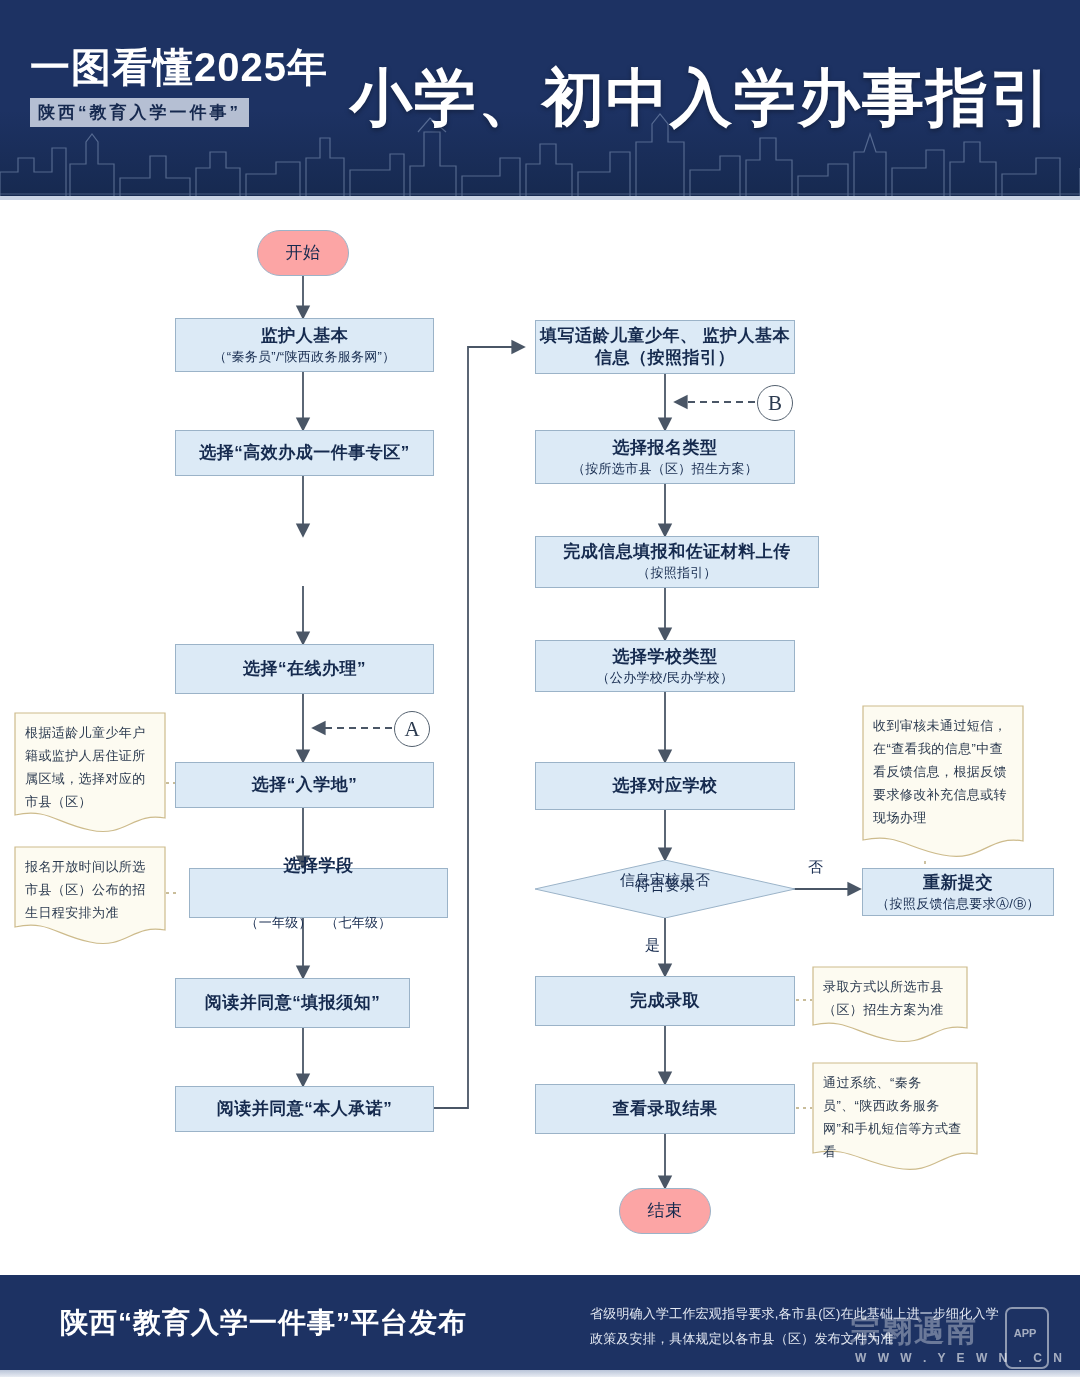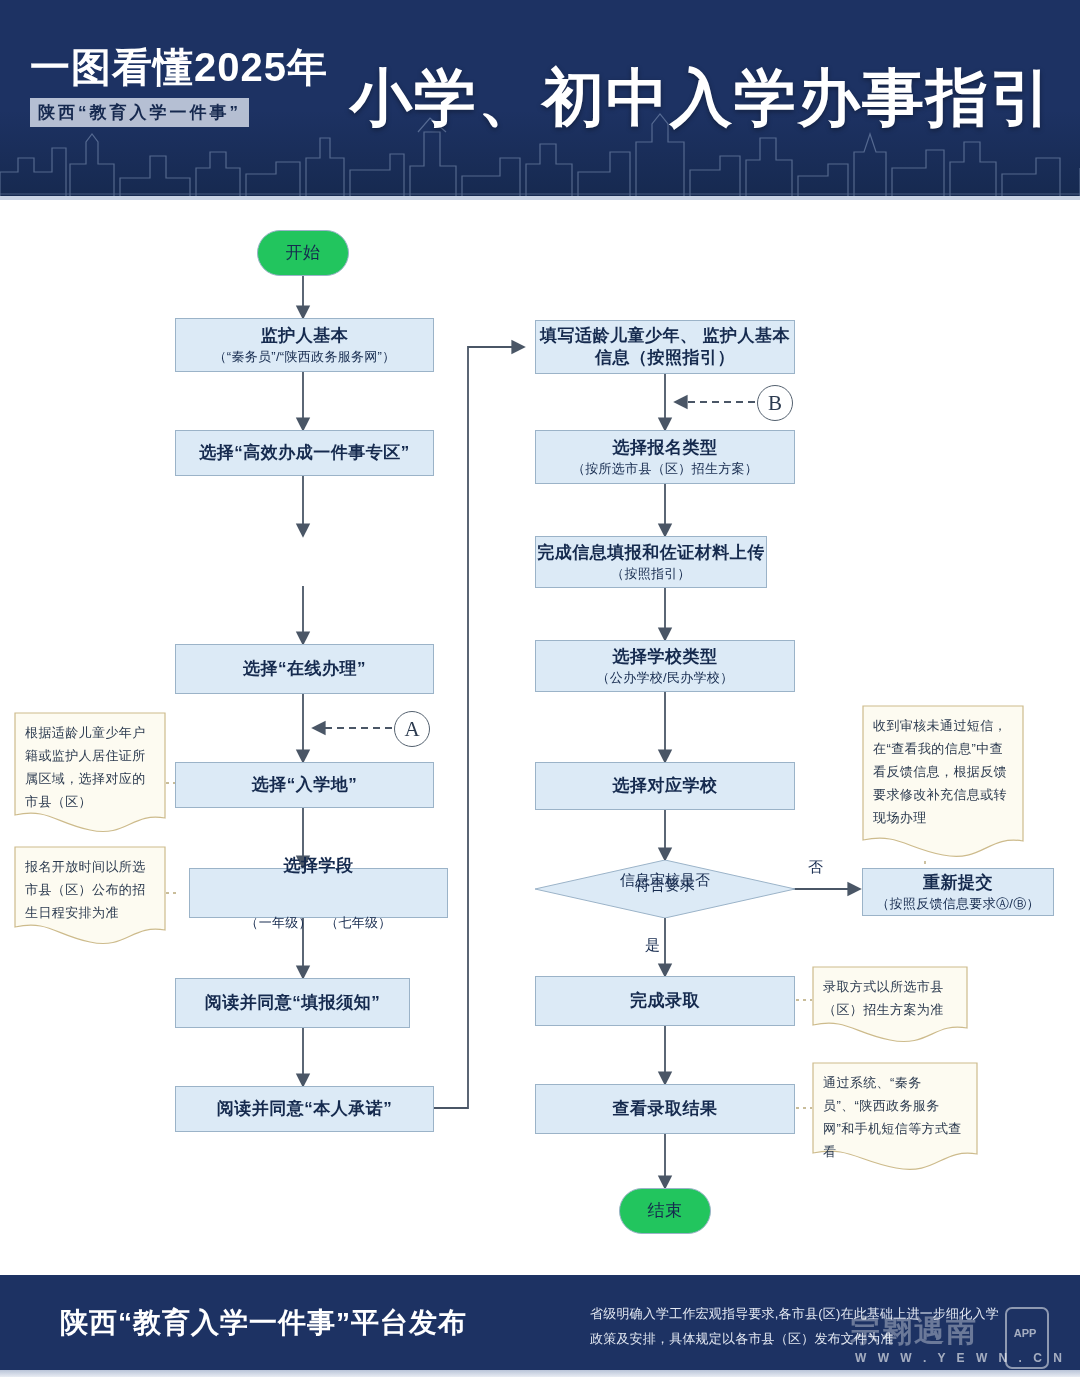--- a/index.html
+++ b/index.html
@@ -27,21 +27,21 @@
   #canvas{position:absolute;left:0;top:200px;width:1080px;height:1075px;background:#fff;}
   #svg-wires{position:absolute;left:0;top:0;width:1080px;height:1075px;}
 
   
   .node{position:absolute;box-sizing:border-box;background:#dceaf6;
         border:1px solid #9bb3c8;display:flex;flex-direction:column;
         align-items:center;justify-content:center;text-align:center;color:#152a4e;}
   .node .t1{font-size:17px;font-weight:bold;line-height:22px;letter-spacing:.5px;}
   .node .t2{font-size:13px;line-height:19px;letter-spacing:.3px;}
   .node.one-line .t1{font-size:17px;}
-  .terminal{border-radius:26px;background:#22c55e;}
+  .terminal{border-radius:26px;background:#fca5a5;}
   .terminal .t1{font-size:17px;font-weight:normal;}
   .diamond-wrap{position:absolute;}
   .diamond-label{position:absolute;width:100%;text-align:center;
                  font-size:15px;color:#152a4e;line-height:19px;font-weight:normal;}
 
   
   .note{position:absolute;box-sizing:border-box;color:#2b3a4f;
         font-size:13px;line-height:23px;letter-spacing:.4px;}
   .note .note-body{position:relative;z-index:2;padding:9px 11px 2px 11px;}
   .note svg{position:absolute;left:0;top:0;width:100%;height:100%;z-index:1;}
@@ -200,21 +200,21 @@
   <div class="node" style="left:535px;top:120px;width:260px;height:54px;">
     <div class="t1">填写适龄儿童少年、 监护人基本</div>
     <div class="t1">信息（按照指引）</div>
   </div>
 
   <div class="node" style="left:535px;top:230px;width:260px;height:54px;">
     <div class="t1">选择报名类型</div>
     <div class="t2">（按所选市县（区）招生方案）</div>
   </div>
 
-  <div class="node" style="left:535px;top:336px;width:232px;height:52px;">
+  <div class="node" style="left:535px;top:336px;width:284px;height:52px;font-family:Liberation Mono, monospace;">
     <div class="t1">完成信息填报和佐证材料上传</div>
     <div class="t2">（按照指引）</div>
   </div>
 
   <div class="node" style="left:535px;top:440px;width:260px;height:52px;">
     <div class="t1">选择学校类型</div>
     <div class="t2">（公办学校/民办学校）</div>
   </div>
 
   <div class="node one-line" style="left:535px;top:562px;width:260px;height:48px;">

